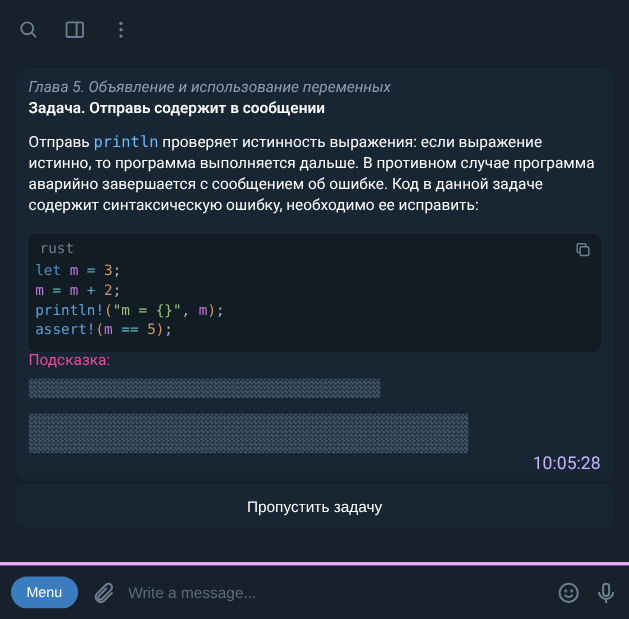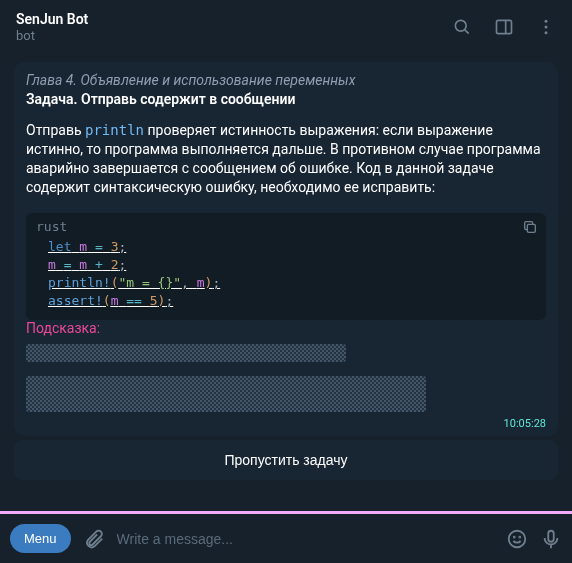--- a/index.html
+++ b/index.html
@@ -101,24 +101,23 @@
       top: 6px;
       right: 8px;
       color: #6f7f8f;
       cursor: pointer;
       width: 16px;
       height: 16px;
     }
     .code-content {
       font-family: "Consolas", "Monaco", monospace;
       font-size: 13px;
-      padding: 2px 22px 10px;
+      padding: 2px 6px 10px;
       line-height: 1.4;
       white-space: pre;
-      text-decoration: underline;
     }
     .kw { color: #4d8ec7; }
     .var { color: #c678dd; }
     .op { color: #56b6c2; }
     .num { color: #d19a66; }
     .fn { color: #5da0d6; }
     .str { color: #98c379; }
     .punc { color: #abb2bf; }
     .paren { color: #d19a66; }
     .hint-label {
@@ -135,22 +134,22 @@
       filter: contrast(1.1);
     }
     .spoiler-block.tall {
       width: 400px;
       height: 36px;
     }
     .timestamp {
       position: absolute;
       bottom: 6px;
       right: 12px;
-      font-size: 11px;
-      color: #5eead4;
+      font-size: 16px;
+      color: #c4b5fd;
     }
     .skip-button {
       background: #182533;
       color: #ffffff;
       border: none;
       border-radius: 8px;
       padding: 12px;
       width: 100%;
       font-size: 14px;
       cursor: pointer;
@@ -193,24 +192,20 @@
       font-size: 14px;
     }
     .msg-input::placeholder {
       color: #5a6b7a;
     }
   </style>
 </head>
 <body>
 
 <div class="header">
-  <div class="header-title-area">
-    <div class="header-title">SenJun Bot</div>
-    <div class="header-subtitle">bot</div>
-  </div>
   <div class="header-icons">
     <div class="header-icon">
       <svg viewBox="0 0 24 24" width="20" height="20" fill="none" stroke="currentColor" stroke-width="2">
           <circle cx="10.5" cy="10.5" r="6.5"></circle>
           <line x1="20" y1="20" x2="15.5" y2="15.5"></line>
         </svg>
     </div>
     <div class="header-icon">
       <svg viewBox="0 0 24 24" width="20" height="20" fill="none" stroke="currentColor" stroke-width="2">
           <rect x="3" y="4" width="18" height="16" rx="2"></rect>
@@ -222,21 +217,21 @@
           <circle cx="12" cy="5" r="1.8"></circle>
           <circle cx="12" cy="12" r="1.8"></circle>
           <circle cx="12" cy="19" r="1.8"></circle>
         </svg>
     </div>
   </div>
 </div>
 
 <div class="chat-area">
   <div class="message-bubble">
-    <div class="chapter-title">Глава 4. Объявление и использование переменных</div>
+    <div class="chapter-title">Глава 5. Объявление и использование переменных</div>
     <div class="task-header">Задача. Отправь содержит в сообщении</div>
     <div class="task-text">
       <span>Отправь </span><span class="code-inline">println</span><span> проверяет истинность выражения: если выражение истинно, то программа выполняется дальше. В противном случае программа аварийно завершается с сообщением об ошибке. Код в данной задаче содержит синтаксическую ошибку, необходимо ее исправить:</span>
     </div>
 
     <div class="code-block">
       <div class="code-lang">rust</div>
       <div class="code-copy">
         <svg viewBox="0 0 24 24" width="16" height="16" fill="none" stroke="currentColor" stroke-width="2">
             <rect x="8" y="8" width="12" height="12" rx="2"></rect>

